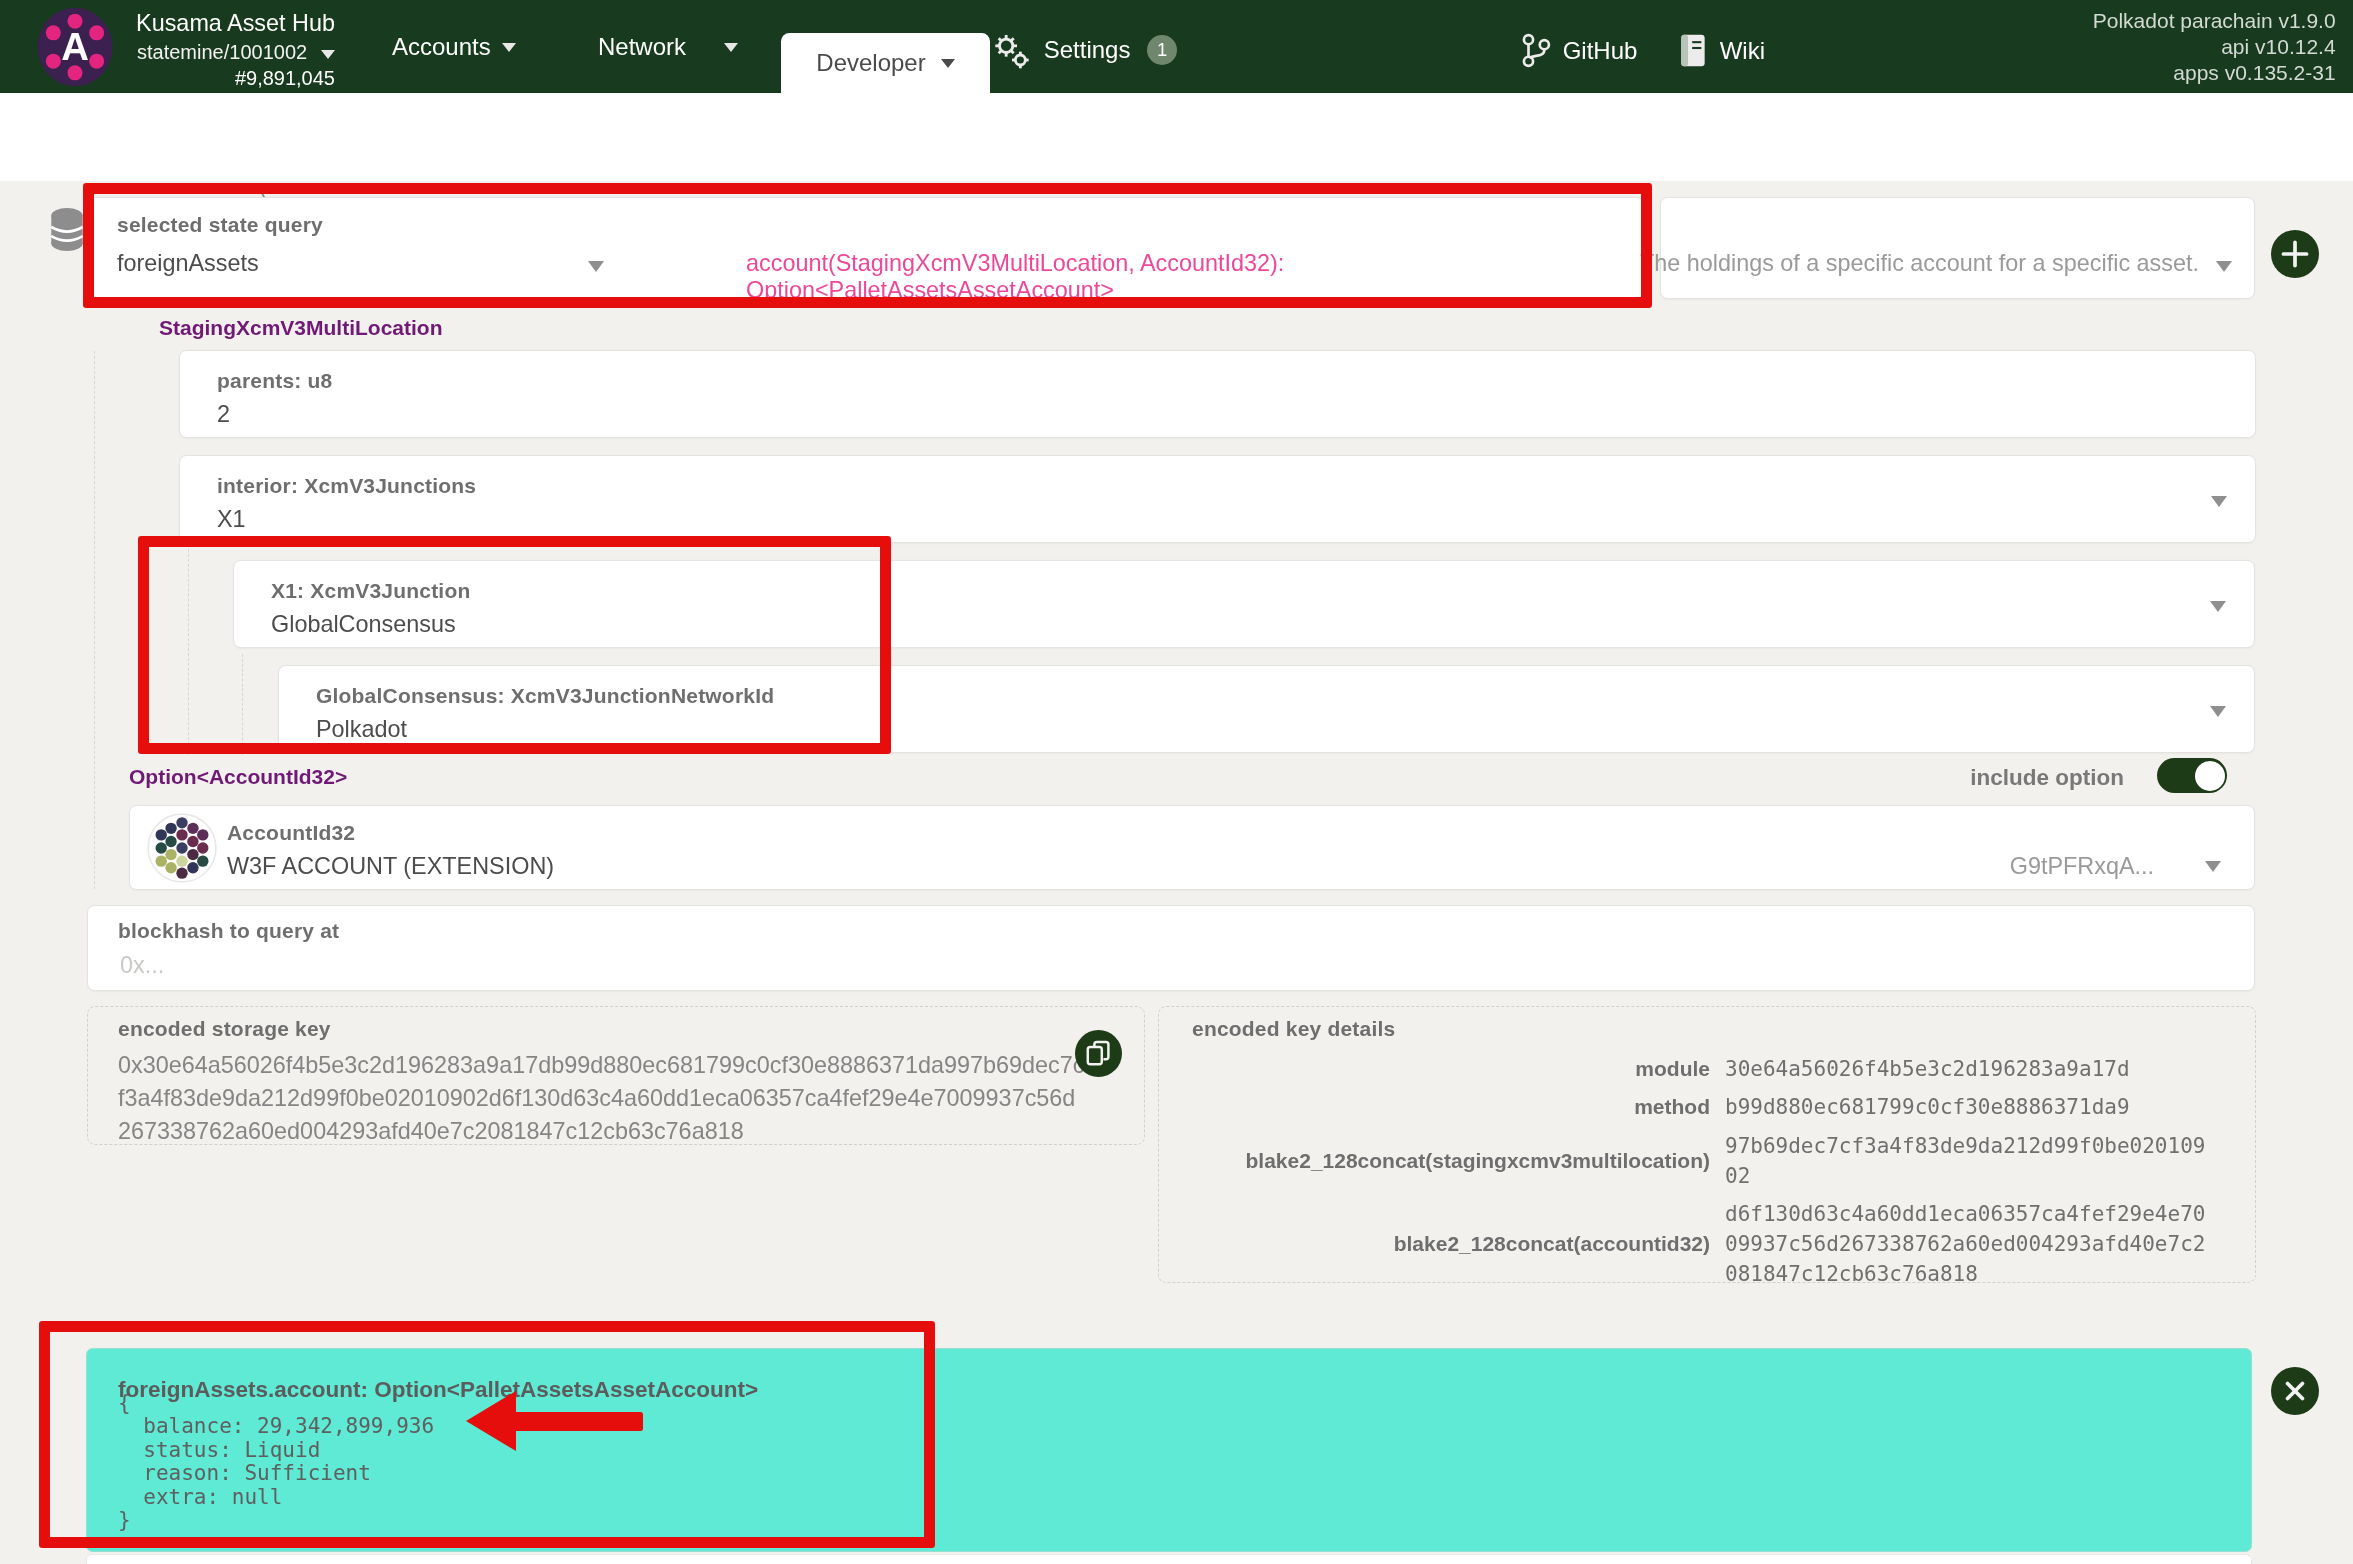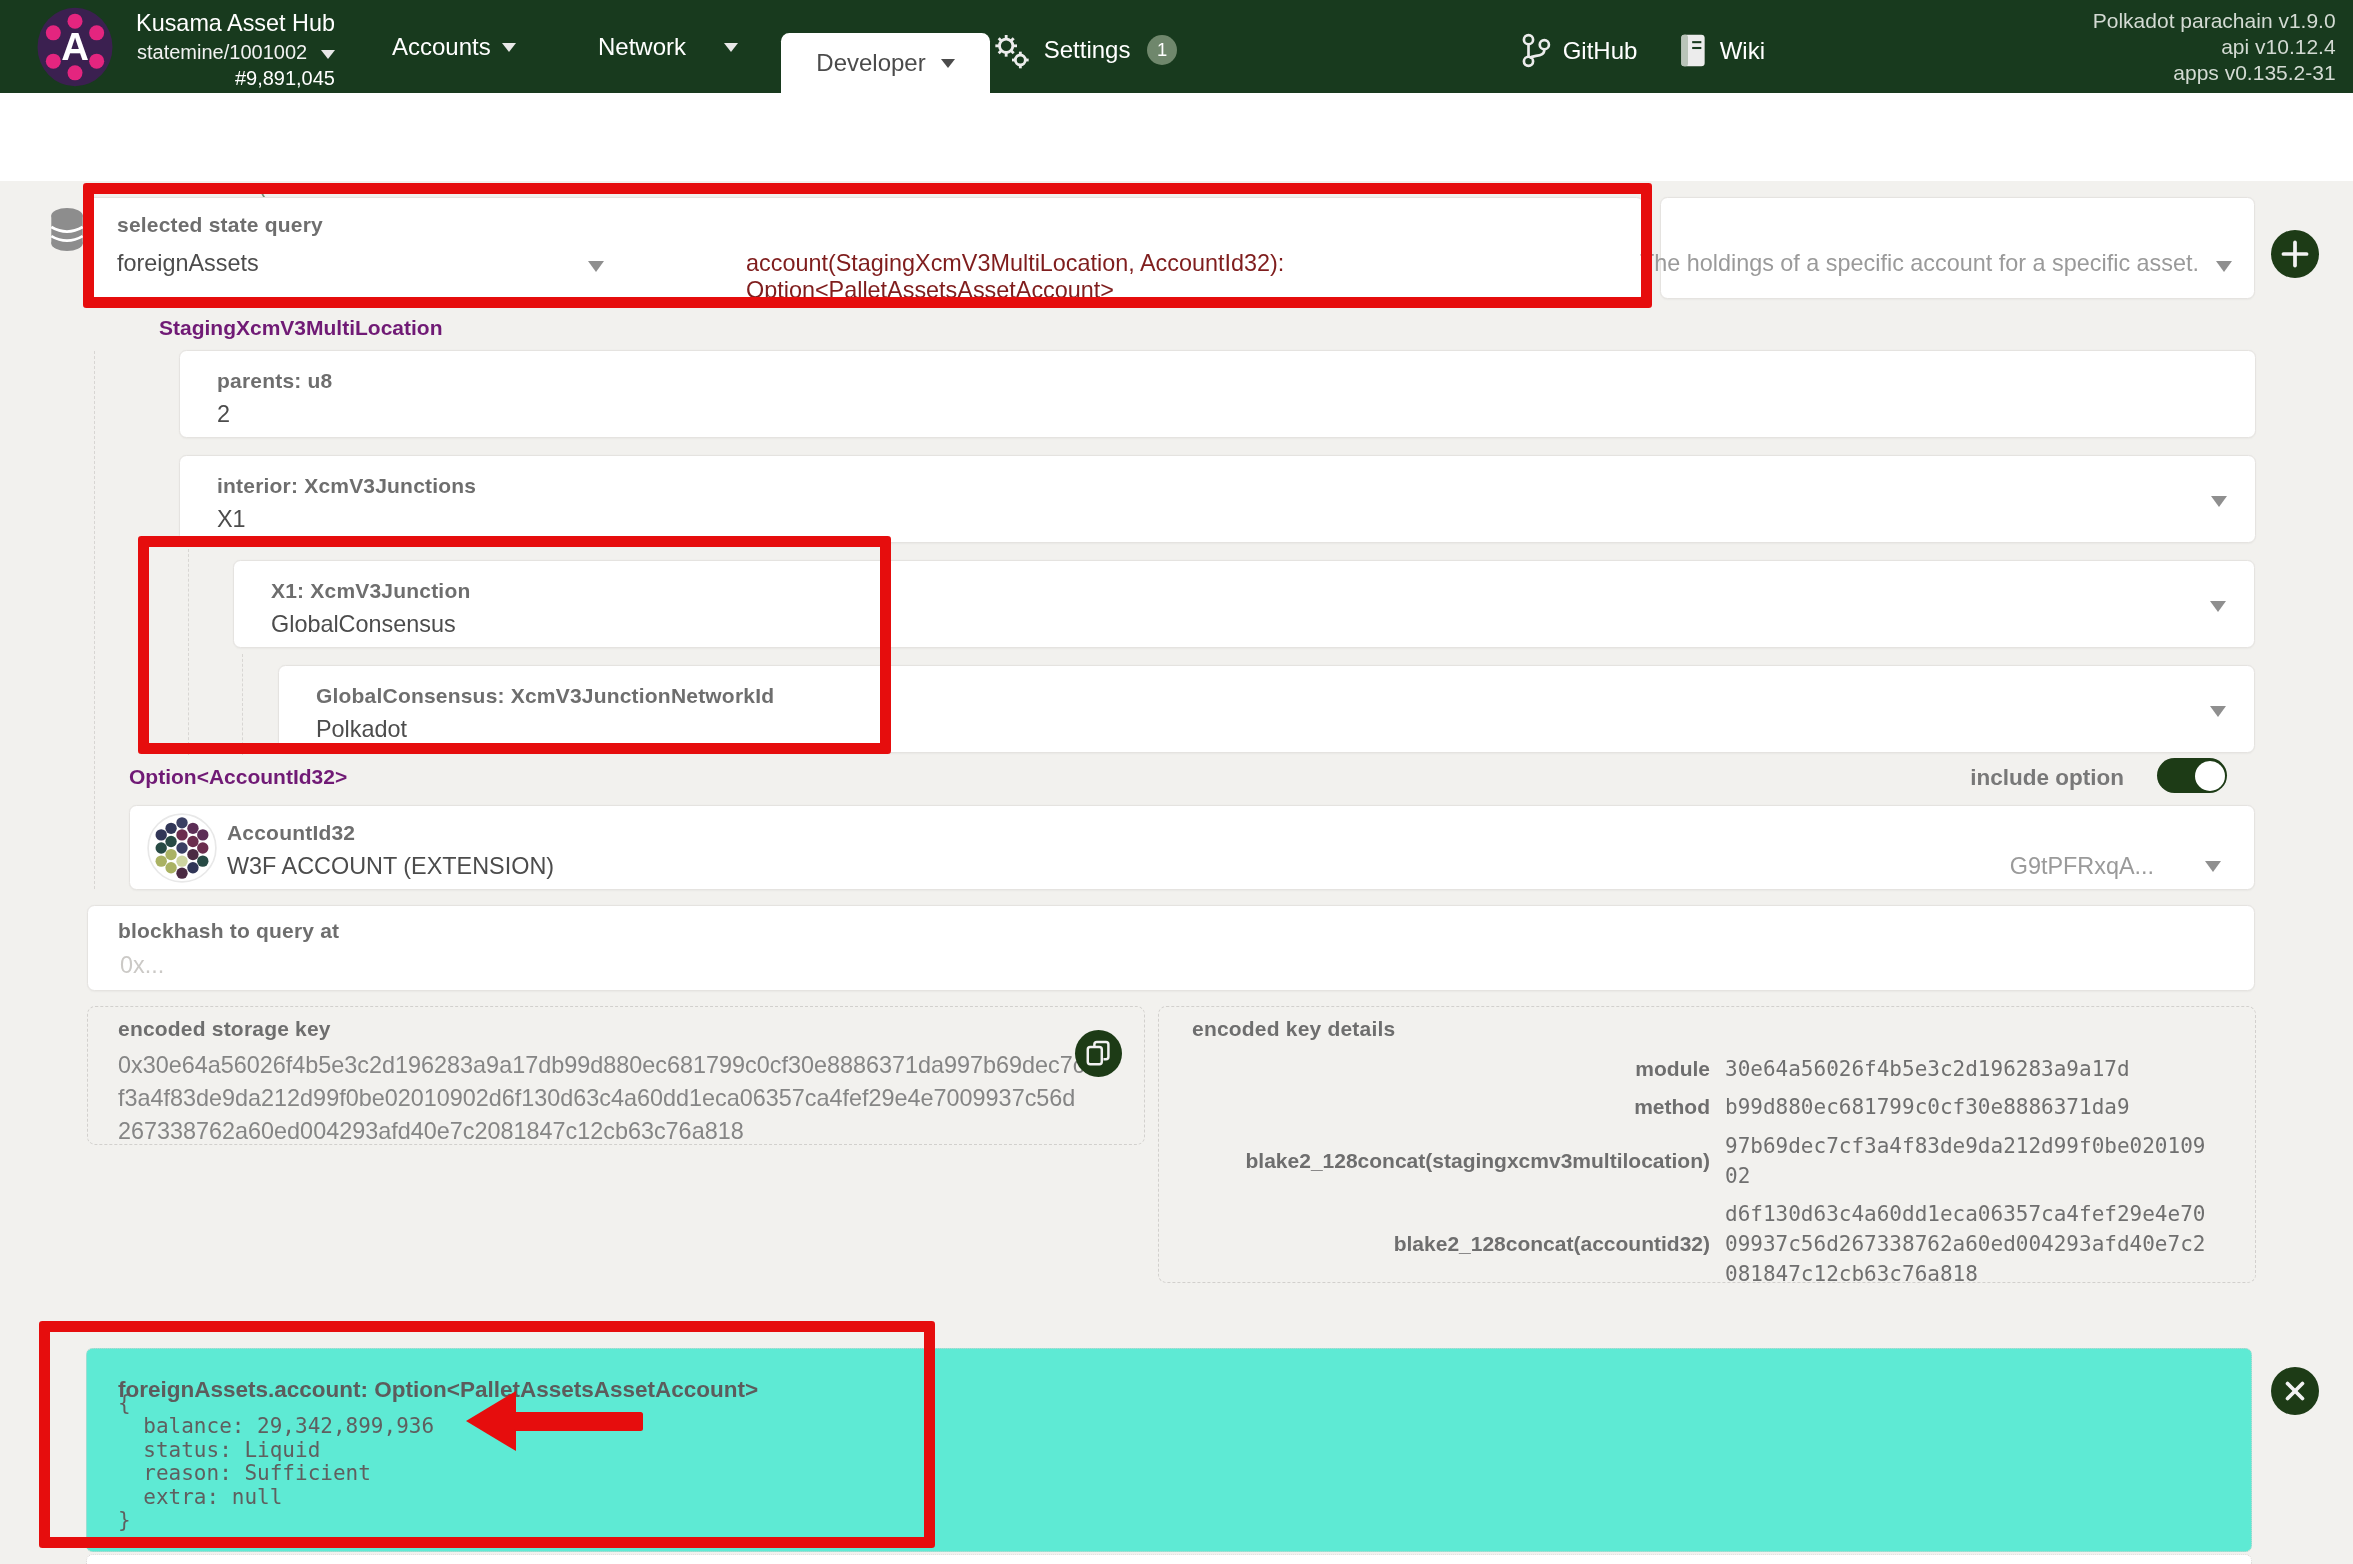--- a/index.html
+++ b/index.html
@@ -154,21 +154,21 @@
     <div class="tab active" style="left:354px;">Storage</div>
     <div class="tab" style="left:504px;">Constants</div>
     <div class="tab" style="left:684px;">Raw storage</div>
     <div class="abs" style="left:351px;top:170px;width:93px;height:6.7px;background:#1d3b16;"></div>
   </div>
 
   <div class="fbox" style="left:86px;top:197px;width:1558px;height:102px;">
     <div class="flabel" style="left:30px;top:15px;">selected state query</div>
     <div class="fvalue" style="left:30px;top:52px;cursor:pointer;">foreignAssets</div>
     <div class="dcaret" style="left:501px;top:63px;"></div>
-    <div class="fvalue" style="left:659px;top:52px;color:#7f1d1d;cursor:pointer;">account(StagingXcmV3MultiLocation, AccountId32): Option&lt;PalletAssetsAssetAccount&gt;</div>
+    <div class="fvalue" style="left:659px;top:52px;color:#ec4899;cursor:pointer;">account(StagingXcmV3MultiLocation, AccountId32): Option&lt;PalletAssetsAssetAccount&gt;</div>
   </div>
 
   <div class="fbox" style="left:1660px;top:197px;width:595px;height:102px;">
     <div class="fvalue" style="right:55px;top:52px;color:#9a9a9a;white-space:nowrap;">The holdings of a specific account for a specific asset.</div>
     <div class="dcaret" style="right:22px;top:63px;"></div>
   </div>
 
   <div class="gbtn" style="left:2271px;top:230px;">
     <svg width="48" height="48" viewBox="0 0 58 58">
       <line x1="29" y1="15" x2="29" y2="43" stroke="#f2f2f2" stroke-width="4.5" stroke-linecap="round"></line>

